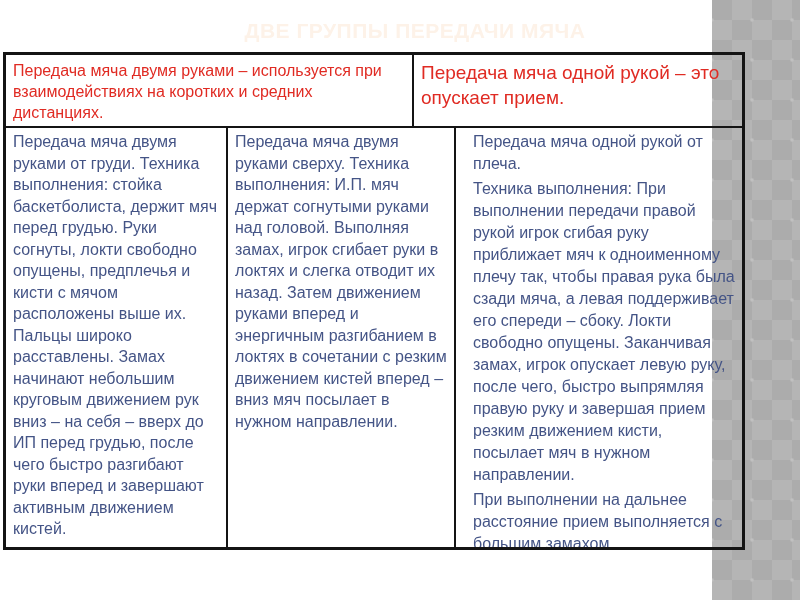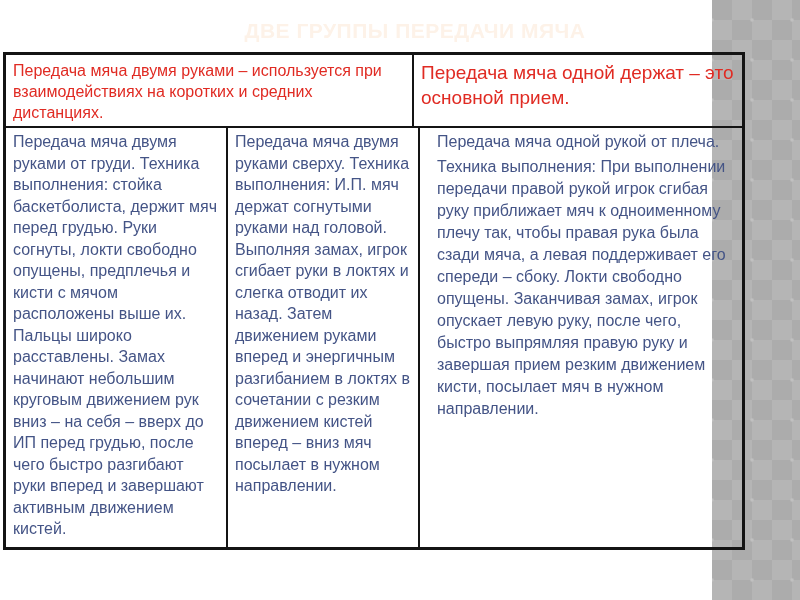--- a/index.html
+++ b/index.html
@@ -51,37 +51,38 @@
     width:408px; border-right:2px solid #141414;
     font-size:16px; line-height:21px; color:#e02b23; padding-top:5px;
   }
   .cellB {
     flex:1;
     font-size:19px; line-height:25px; color:#e02b23; padding-top:5px;
   }
 
   .body-cell { font-size:16px; color:#445486; padding-top:3px; }
   .col1 { width:222px; border-right:2px solid #141414; line-height:21.5px; }
-  .col2 { width:192px; border-right:2px solid #141414; line-height:21.5px; }
+  .col2 { width:228px; border-right:2px solid #141414; line-height:21.5px; }
   .col3 { flex:1; line-height:22px; }
   .col3 p { margin:0 0 3px 10px; }
 </style>
 </head>
 <body>
 
 <div class="pattern-strip"></div>
 
 <div class="slide-title">ДВЕ ГРУППЫ ПЕРЕДАЧИ МЯЧА</div>
 
 <div class="table-wrap">
   <div class="row header-row">
     <div class="cell cellA">Передача мяча двумя руками – используется при взаимодействиях на коротких и средних дистанциях.</div>
-    <div class="cell cellB">Передача мяча одной держат – это основной прием.</div>
+    <div class="cell cellB">Передача мяча одной рукой – это опускает прием.</div>
   </div>
   <div class="row body-row">
     <div class="cell body-cell col1">Передача мяча двумя руками от груди. Техника выполнения: стойка баскетболиста, держит мяч перед грудью. Руки согнуты, локти свободно опущены, предплечья и кисти с мячом расположены выше их. Пальцы широко расставлены. Замах начинают небольшим круговым движением рук вниз – на себя – вверх до ИП перед грудью, после чего быстро разгибают руки вперед и завершают активным движением кистей.</div>
     <div class="cell body-cell col2">Передача мяча двумя руками сверху. Техника выполнения: И.П. мяч держат согнутыми руками над головой. Выполняя замах, игрок сгибает руки в локтях и слегка отводит их назад. Затем движением руками вперед и энергичным разгибанием в локтях в сочетании с резким движением кистей вперед – вниз мяч посылает в нужном направлении.</div>
     <div class="cell body-cell col3">
       <p>Передача мяча одной рукой от плеча.</p>
       <p>Техника выполнения: При выполнении передачи правой рукой игрок сгибая руку приближает мяч к одноименному плечу так, чтобы правая рука была сзади мяча, а левая поддерживает его спереди – сбоку. Локти свободно опущены. Заканчивая замах, игрок опускает левую руку, после чего, быстро выпрямляя правую руку и завершая прием резким движением кисти, посылает мяч в нужном направлении.</p>
+      <p>При выполнении на дальнее расстояние прием выполняется с большим замахом.</p>
     </div>
   </div>
 </div>
 
 </body></html>

